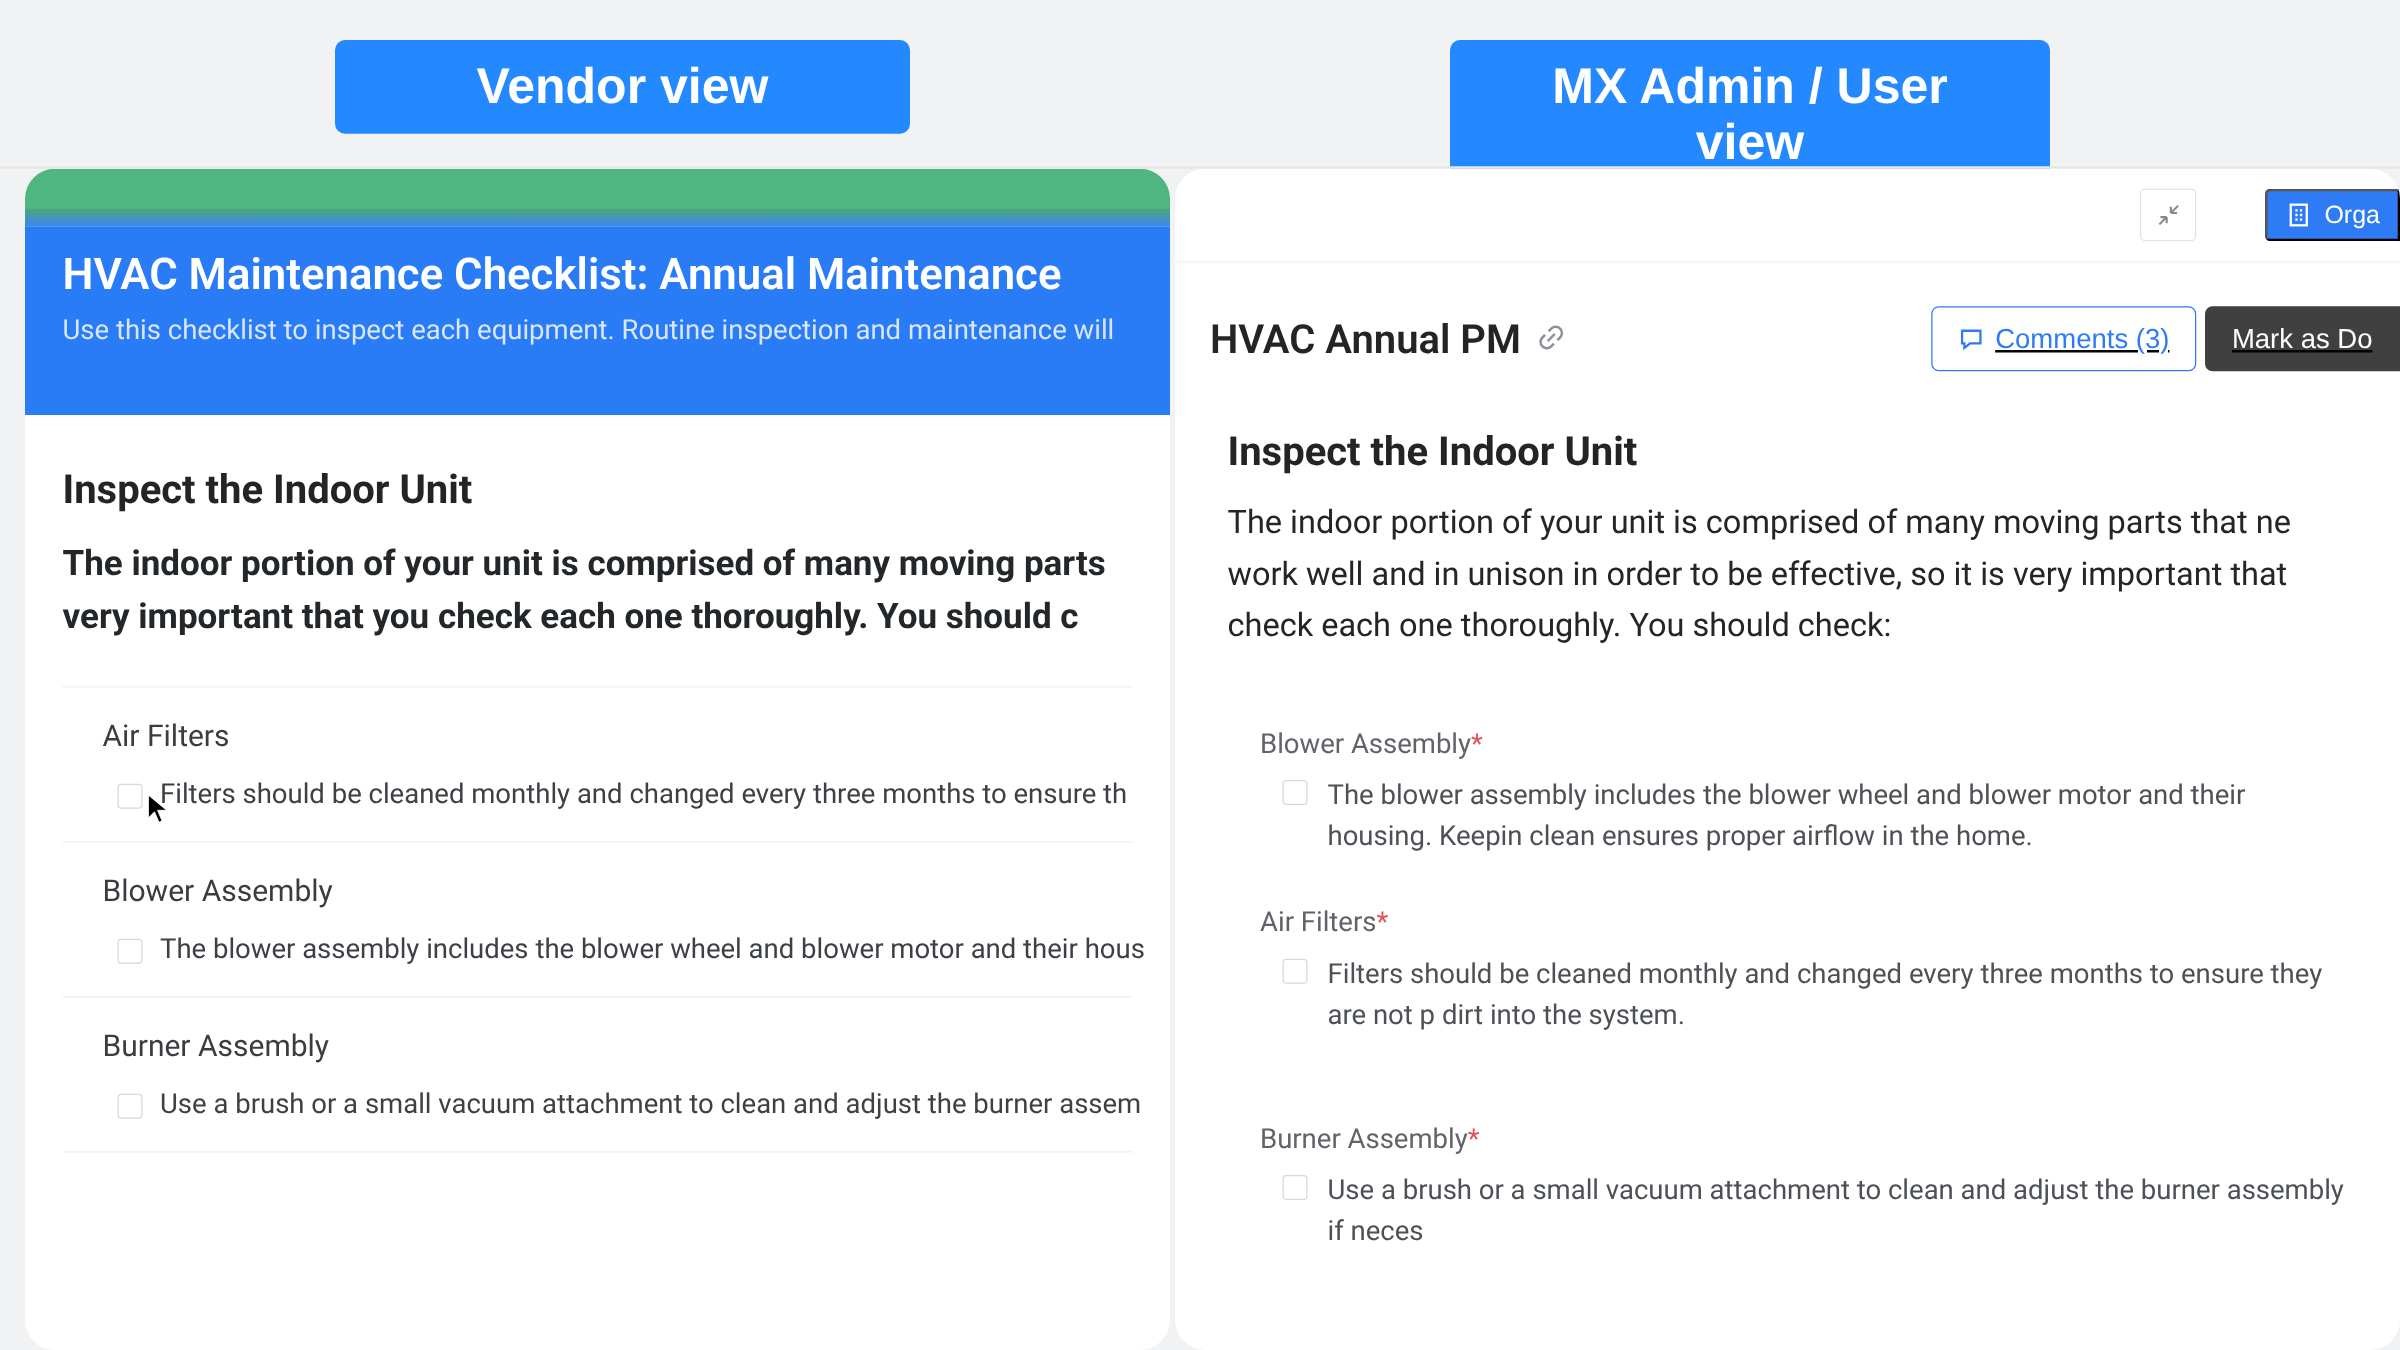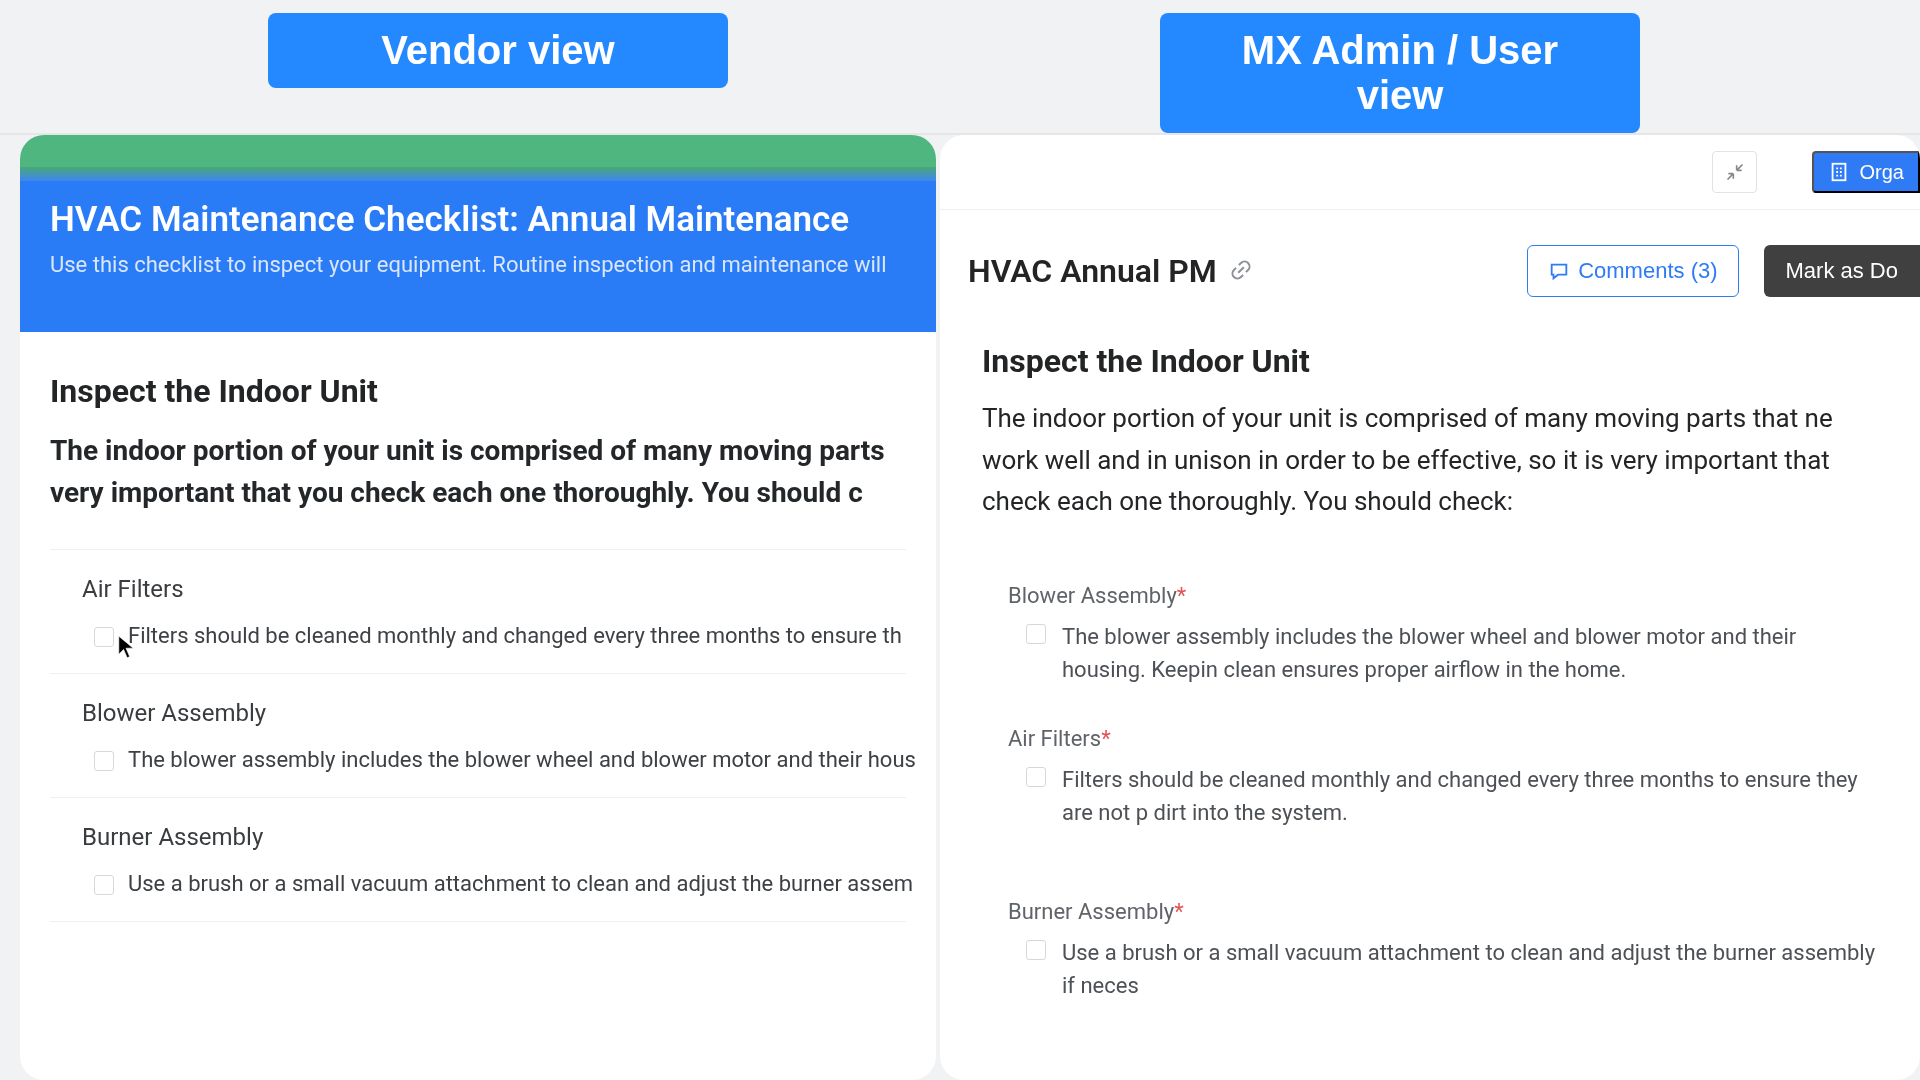--- a/index.html
+++ b/index.html
@@ -1,20 +1,20 @@
 <!DOCTYPE html>
 <html><head>
 <meta charset="utf-8">
 <style>
 * { box-sizing: border-box; margin: 0; padding: 0; }
 html, body { width: 1920px; height: 1080px; font-family: -apple-system, BlinkMacSystemFont, "Segoe UI", Roboto, Helvetica, Arial, sans-serif; background: #f1f2f4; overflow: hidden; }
 .container { position: relative; width: 100%; height: 100%; }
 
 
-.title-btn { position: absolute; top: 13px; background: #2488ff; color: #fff; font-size: 40px; font-weight: 700; padding: 15px 40px; border: none; border-radius: 8px; cursor: pointer; }
+.title-btn { position: absolute; top: 32px; background: #2488ff; color: #fff; font-size: 40px; font-weight: 700; padding: 15px 40px; border: none; border-radius: 8px; cursor: pointer; }
 .title-vendor { left: 268px; width: 460px; text-align:center;}
 .title-admin { left: 1160px; width: 480px; text-align:center;}
 
 
 .hr { position:absolute; top:133px; left:0; right:0; height:2px; background:#e6e6e6; }
 
 
 .panel { position:absolute; top:135px; bottom:0; background:#fff; overflow:hidden;border-radius:24px; }
 .panel-left { left:20px; width:916px; }
 .panel-right { left:940px; right:0; }
@@ -43,21 +43,21 @@
 .admin-topbar { height:75px; border-bottom:1px solid #f0f0f0; position:relative; }
 .admin-iconbox { position:absolute; top:16px; right:163px; width:45px; height:42px; border:1px solid #e1e3e6; border-radius:4px; display:flex; align-items:center; justify-content:center; }
 .admin-iconbox svg { width:20px; height:20px; stroke:#888; }
 .admin-orga { position:absolute; top:16px; right:0; background:#2e7bf5; color:#fff; border-radius:4px 0 0 4px; height:42px; display:flex; align-items:center; padding:0 14px; font-size:20px; }
 .admin-orga svg { width:22px; height:22px; stroke:#fff; margin-right:10px; fill:none; stroke-width:2;}
 
 .admin-header { display:flex; align-items:center; justify-content:space-between; padding:35px 0 35px 28px; }
 .admin-heading { display:flex; align-items:center; gap:12px; }
 .admin-heading-text { font-size:32px; font-weight:600; color:#232425; }
 .admin-heading svg { width:24px; height:24px; stroke:#8d9197; fill:none; stroke-width:2;}
-.admin-actions { display:flex; gap:25px; }
+.admin-actions { display:flex; gap:7px;text-decoration:underline; }
 .comments-btn { display:flex; align-items:center; gap:8px; border:1.5px solid #2e7bf5; color:#2e7bf5; background:#fff; border-radius:6px; font-size:22px; padding:12px 20px; cursor:pointer;}
 .comments-btn svg { width:22px; height:22px; stroke:#2e7bf5; fill:none; stroke-width:2;}
 .mark-done { background:#404040; color:#fff; border:none; border-radius:6px 0 0 6px; font-size:22px; padding:12px 22px; cursor:pointer;}
 
 .admin-body { padding:10px 42px 20px 42px; }
 .admin-body .section-title { margin-bottom:18px; }
 .admin-intro { font-size:26px; color:#232527; line-height:1.6; margin-bottom:40px; }
 
 .aitem { padding:20px 0 10px 0; }
 .aitem-title { font-size:22px; color:#606468; margin-left:26px; margin-bottom:12px; }
@@ -71,21 +71,21 @@
 
 <div class="container">
   <button class="title-btn title-vendor">Vendor view</button>
   <button class="title-btn title-admin">MX Admin / User view</button>
   <div class="hr"></div>
 
   <div class="panel panel-left">
     <div class="vendor-hero-green"></div>
     <div class="vendor-hero-blue">
       <div class="vendor-hero-title">HVAC Maintenance Checklist: Annual Maintenance</div>
-      <div class="vendor-hero-sub">Use this checklist to inspect your equipment. Routine inspection and maintenance will</div>
+      <div class="vendor-hero-sub">Use this checklist to inspect each equipment. Routine inspection and maintenance will</div>
     </div>
     <div class="vendor-body">
       <div class="section-title">Inspect the Indoor Unit</div>
       <div class="section-intro">The indoor portion of your unit is comprised of many moving parts
 very important that you check each one thoroughly. You should c</div>
 
       <div class="item">
         <div class="item-title">Air Filters</div>
         <div class="item-desc-row">
           <div class="item-checkbox"></div>

